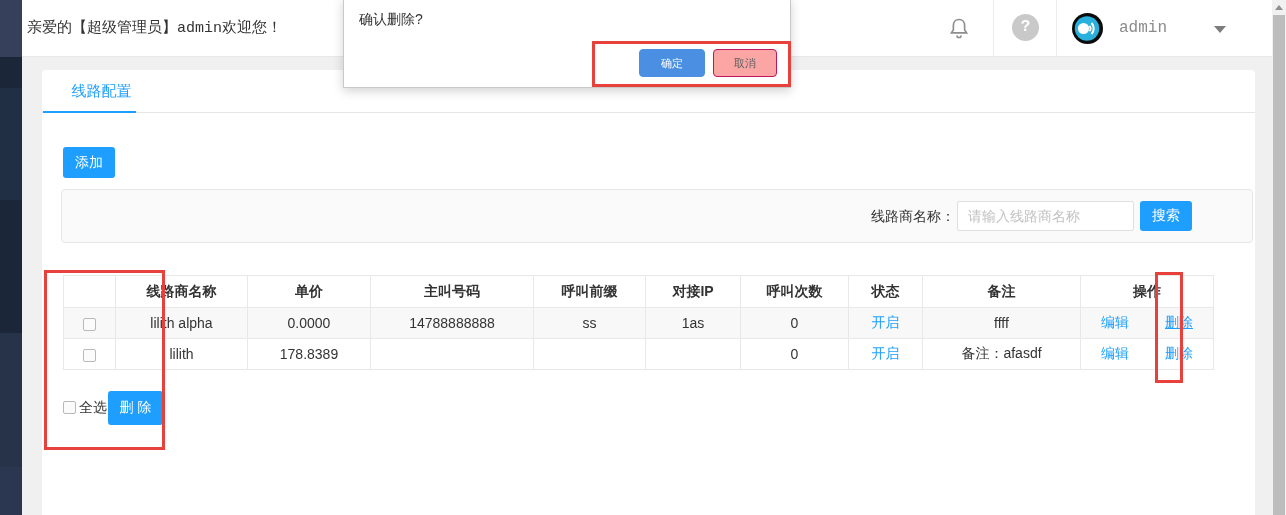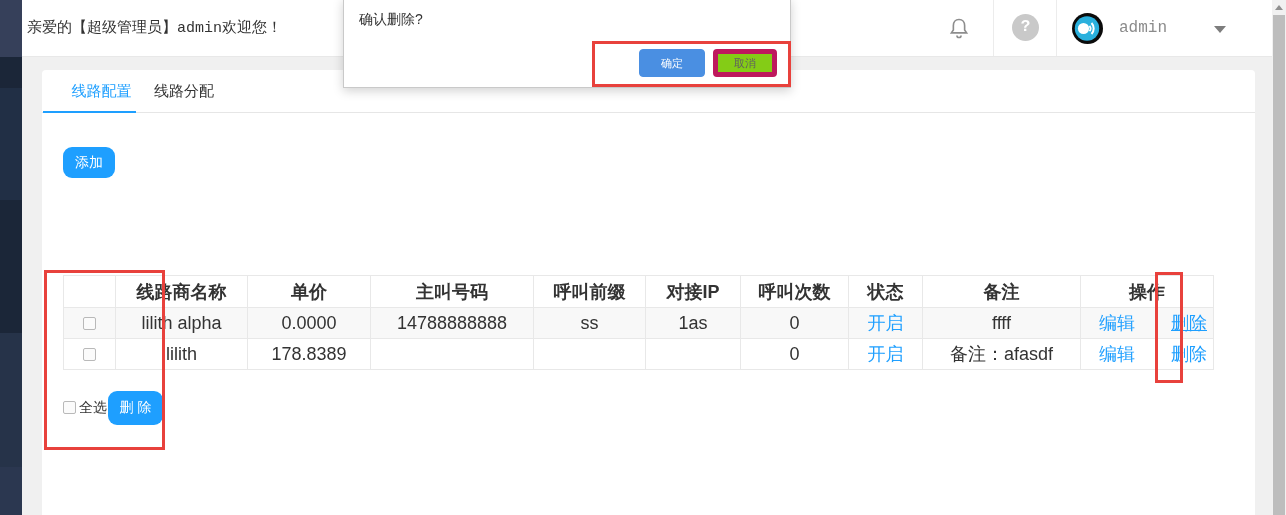--- a/index.html
+++ b/index.html
@@ -26,32 +26,32 @@
   .caret { position:absolute; left:1192px; top:26px; width:0; height:0; border-left:6px solid transparent; border-right:6px solid transparent; border-top:7px solid #7d7d7d; }
 
   
   .tabbar { position:absolute; left:0; top:0; width:1213px; height:43px; border-bottom:1px solid #e6e6e6; }
   .tab { position:absolute; top:0; height:42px; line-height:42px; font-size:15px; color:#333; text-align:center; cursor:pointer; }
   .tab1 { left:1px; width:93px;padding-left:24px; }
   .tab2 { left:97px; width:90px; }
   .tab.active { color:#1E9FFF; border-bottom:2px solid #1E9FFF; height:43px; }
 
   
-  .btn { background:#1E9FFF; color:#fff; border:none; border-radius:9px; font-size:14px; font-family:"Liberation Sans", sans-serif; cursor:pointer; }
+  .btn { background:#1E9FFF; color:#fff; border:none; border-radius:3px; font-size:14px; font-family:"Liberation Sans", sans-serif; cursor:pointer; }
   .add-btn { position:absolute; left:21px; top:77px; width:52px; height:31px; }
 
   
   .search-panel { position:absolute; left:19px; top:119px; width:1192px; height:54px; background:#fafafa; border:1px solid #e6e6e6; border-radius:4px; }
   .search-label { position:absolute; right:297px; top:0; height:52px; line-height:52px; font-size:14px; color:#333; }
   .search-input { position:absolute; right:118px; top:11px; width:177px; height:30px; border:1px solid #e0e0e0; border-radius:2px; padding:0 10px; font-size:14px; color:#333; font-family:"Liberation Sans", sans-serif; }
   .search-input::placeholder { color:#c2c2c2; }
   .search-btn { position:absolute; right:60px; top:11px; width:52px; height:30px; }
 
   
-  table { position:absolute; left:21px; top:205px; width:1150px; border-collapse:collapse; table-layout:fixed; font-size:18px; color:#333; }
+  table { position:absolute; left:21px; top:205px; width:1150px; border-collapse:collapse; table-layout:fixed; font-size:14px; color:#333; }
   th, td { border:1px solid #e8e8e8; text-align:center; overflow:hidden; white-space:nowrap; }
   th { height:32px; font-weight:bold; background:#fff; }
   td { height:31px; }
   tr.hovered td { background:#f8f8f8; }
   .status { color:#1E9FFF; cursor:pointer; }
   .ops a { color:#1E9FFF; text-decoration:none; margin:0 18px; cursor:pointer; }
   .ops a.ul { text-decoration:underline; }
 
   
   .cb { width:13px; height:13px; border:1px solid #b9b9b9; border-radius:2px; background:#fbfbfb; display:inline-block; vertical-align:middle; cursor:pointer; }
@@ -59,21 +59,21 @@
   
   .selall-cb { position:absolute; left:21px; top:331px; }
   .selall-label { position:absolute; left:37px; top:325px; font-size:14px; color:#333; line-height:24px; }
   .del-btn { position:absolute; left:66px; top:321px; width:55px; height:34px; font-size:14px; }
 
   
   .dialog { position:absolute; left:343px; top:-2px; width:448px; height:90px; background:#fff; border:1px solid #c9c9c9; box-shadow:0 3px 10px rgba(0,0,0,.18); z-index:40; }
   .dialog-msg { position:absolute; left:15px; top:12px; font-size:14px; color:#333; }
   .dlg-btn { position:absolute; top:50px; height:28px; border-radius:4px; font-size:11px; font-family:"Liberation Sans", sans-serif; cursor:pointer; }
   .dlg-ok { left:295px; width:66px; background:#4a8fe2; color:#fff; border:1px solid #4a8fe2; }
-  .dlg-cancel { left:369px; width:64px; background:#84cc16; color:#606060; border:5px solid #be185d; }
+  .dlg-cancel { left:369px; width:64px; background:#fca5a5; color:#606060; border:1px solid #be185d; }
 
   
   .redbox { position:absolute; border:3px solid #e8413c; background:transparent; z-index:50; }
   .redbox1 { left:592px; top:41px; width:199px; height:46px; }
   .redbox2 { left:1155px; top:272px; width:28px; height:111px; }
   .redbox3 { left:44px; top:270px; width:121px; height:180px; }
 
   
   .scrollbar { position:absolute; left:1272px; top:0; width:14px; height:515px; background:#f1f1f1; z-index:60; }
   .scroll-up { position:absolute; left:0; top:0; width:14px; height:15px; }
@@ -116,25 +116,29 @@
         <path d="M17.5 12.8 a4.2 4.2 0 0 1 0 5.4" stroke="#ffffff" stroke-width="1.8" fill="none"></path>
       </svg>
     </div>
     <div class="admin-name">admin</div>
     <div class="caret"></div>
   </div>
 
   <div class="card">
     <div class="tabbar">
       <div class="tab tab1 active">线路配置</div>
-      <div class="tab tab2">线路分配</div>
     </div>
 
     <button class="btn add-btn">添加</button>
 
+    <div class="search-panel">
+      <span class="search-label">线路商名称：</span>
+      <input class="search-input" type="text" placeholder="请输入线路商名称" style="">
+      <button class="btn search-btn">搜索</button>
+    </div>
 
     <table>
       <colgroup>
         <col style="width:52px">
           <col style="width:132px">
           <col style="width:123px">
           <col style="width:163px">
           <col style="width:112px">
         <col style="width:95px">
           <col style="width:108px">

